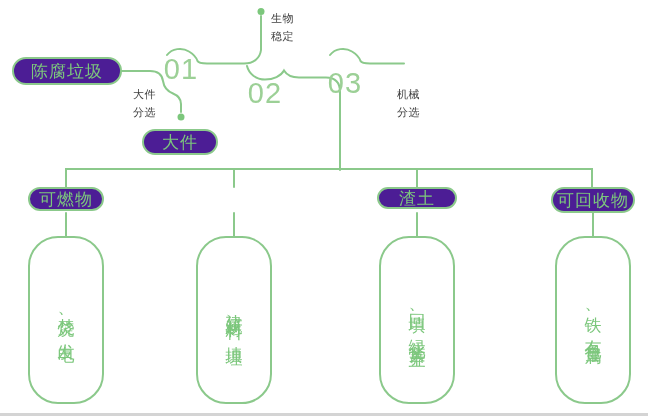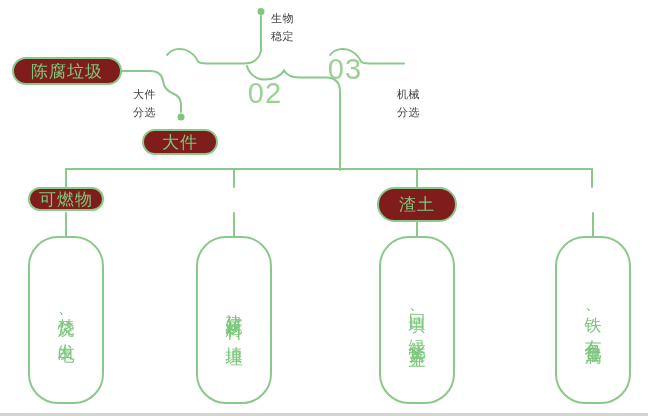--- a/index.html
+++ b/index.html
@@ -13,21 +13,21 @@
   .canvas{
     position:relative;width:648px;height:416px;background:#ffffff;overflow:hidden;
     font-family:"Liberation Sans","DejaVu Sans",sans-serif;
   }
   .wires{position:absolute;left:0;top:0;}
   .wire{fill:none;stroke:var(--green-line);stroke-width:2;stroke-linecap:round;}
   .dot{fill:var(--green-text);stroke:none;}
   .pill{
     position:absolute;box-sizing:border-box;border:2px solid var(--green-line);
     border-radius:999px;color:var(--green-text);display:flex;align-items:center;
-    justify-content:center;font-size:17px;letter-spacing:1px;background:#7f1d1d;
+    justify-content:center;font-size:17px;letter-spacing:1px;background:#4c1d95;
   }
   .stage-num{
     position:absolute;width:44px;text-align:center;color:var(--green-number);
     font-size:29px;font-weight:300;letter-spacing:1px;line-height:30px;background:transparent;
   }
   .step-label{
     position:absolute;color:var(--dark-text);font-size:11px;line-height:17.5px;
     font-weight:500;white-space:pre-line;letter-spacing:0.5px;
   }
   .outcome-box{
@@ -67,39 +67,43 @@
     <path class="wire" d="M66,213 V236"></path>
     <path class="wire" d="M234,213 V236"></path>
     <path class="wire" d="M417,213 V236"></path>
     <path class="wire" d="M593,213 V236"></path>
   </svg>
 
   <div class="pill" style="left:12px;top:57px;width:110px;height:28px;">
     <span>陈腐垃圾</span>
   </div>
 
+  <div class="stage-num" style="left:159px;top:54px;">01</div>
   <div class="stage-num" style="left:243px;top:54px;margin-top:24px;">02</div>
-  <div class="stage-num" style="left:323px;top:54px;">03</div>
+  <div class="stage-num" style="left:323px;top:68px;">03</div>
 
   <div class="step-label" style="left:133px;top:86px;">大件
 分选</div>
   <div class="step-label" style="left:271px;top:10px;">生物
 稳定</div>
   <div class="step-label" style="left:349px;top:86px;margin-left:48px;">机械
 分选</div>
 
   <div class="pill" style="left:142px;top:129px;width:76px;height:26px;">
     <span>大件</span>
   </div>
 
   <div class="pill" style="left:28px;top:187px;width:76px;height:24px;">
     <span>可燃物</span>
   </div>
-  <div class="pill" style="left:377px;top:187px;width:80px;height:35px;">
+  <div class="pill" style="left:377px;top:187px;width:80px;height:22px;">
     <span>渣土</span>
+  </div>
+  <div class="pill" style="left:551px;top:187px;width:84px;height:26px;">
+    <span>可回收物</span>
   </div>
 
   <div class="outcome-box" style="left:28px;top:236px;">
     <div class="outcome-text">焚烧、发电</div>
   </div>
   <div class="outcome-box" style="left:196px;top:236px;">
     <div class="outcome-text">建筑材料、填埋</div>
   </div>
   <div class="outcome-box" style="left:379px;top:236px;">
     <div class="outcome-text">回填、绿化营养土</div>

